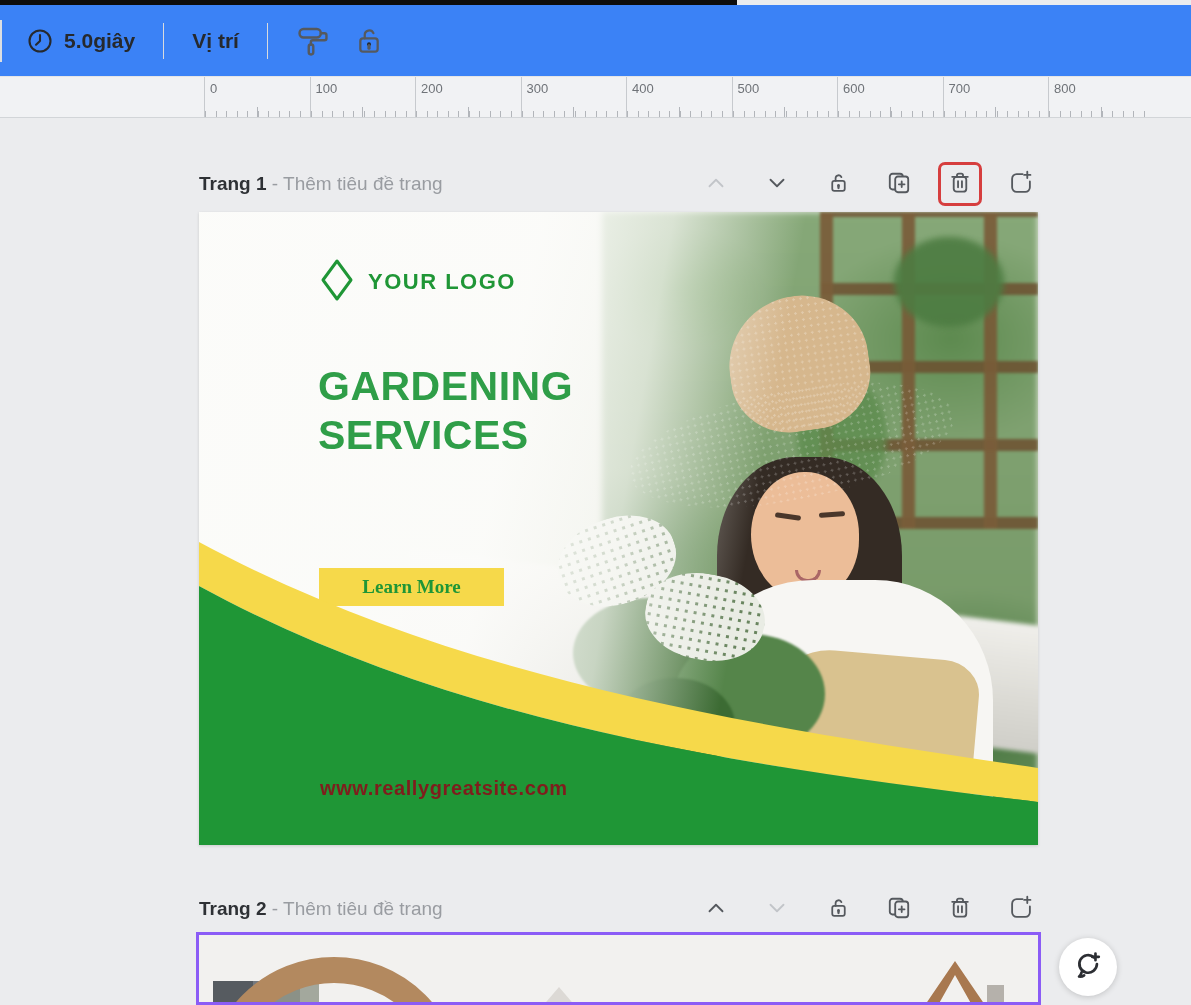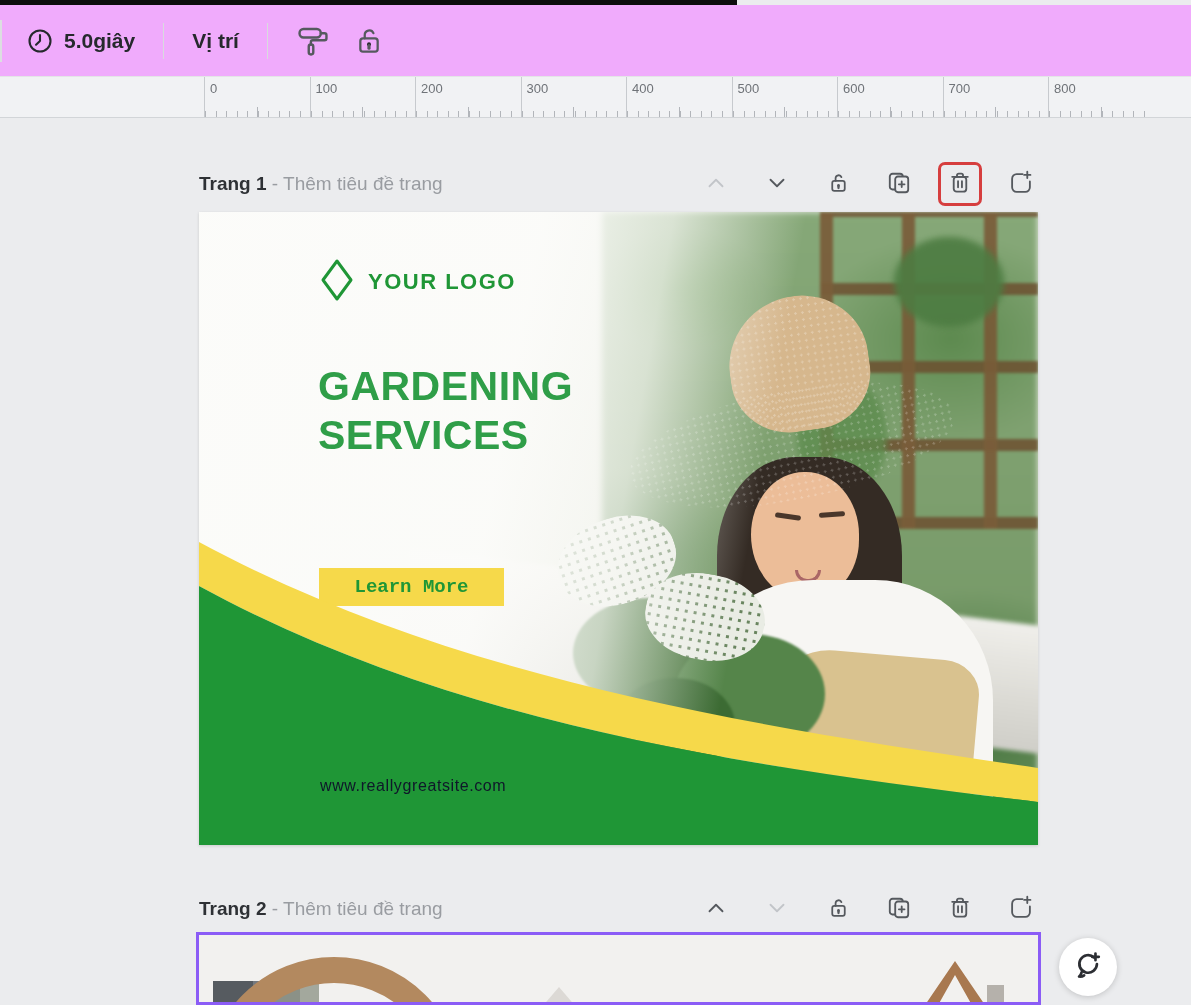--- a/index.html
+++ b/index.html
@@ -4,21 +4,21 @@
 <style>
   * { margin:0; padding:0; box-sizing:border-box; }
   html,body { width:1191px; height:1005px; overflow:hidden; }
   body { font-family:"Liberation Sans", sans-serif; background:#ebecee; }
   #app { position:relative; width:1191px; height:1005px; background:#ebecee; }
 
   
   .top-black { position:absolute; left:0; top:0; width:737px; height:5px; background:#0d0d0d; }
 
   
-  .toolbar { position:absolute; left:0; top:5px; width:1191px; height:72px; background:#f0abfc;
+  .toolbar { position:absolute; left:0; top:5px; width:1191px; height:72px; background:#3b82f6;
              border-bottom:1px solid #e4e5e7; display:flex; align-items:center; }
   .tb-edge { width:2px; height:42px; background:#dcdee1; margin-right:24px; }
   .tb-item { display:flex; align-items:center; gap:10px; color:#26292d; font-size:21px; font-weight:600; }
   .tb-sep { width:1px; height:36px; background:#d9dbde; margin:0 28px; }
   .tb-icon { display:flex; align-items:center; justify-content:center; }
   .tb-icon svg { stroke:#26292d; fill:none; stroke-width:1.8; stroke-linecap:round; stroke-linejoin:round; }
 
   
   .ruler { position:absolute; left:0; top:77px; width:1191px; height:41px; background:#f1f2f4;
            border-bottom:1px solid #d2d5d8; }
@@ -105,24 +105,24 @@
       rgba(250,250,247,.72) 50%, rgba(255,255,255,0) 64%); }
 
   .flyer-logo { position:absolute; left:121px; top:46px; display:flex; align-items:center; gap:14px; }
   .flyer-logo svg { stroke:#1f9636; fill:none; stroke-width:3; stroke-linejoin:round; }
   .flyer-logo .logo-text { color:#1f9636; font-weight:700; font-size:22px; letter-spacing:1.5px; }
   .headline { position:absolute; left:119px; top:150px; color:#2f9e48; font-weight:800;
     font-size:41px; line-height:49px; letter-spacing:.5px; }
   .flyer-body { position:absolute; left:121px; top:252px; color:#3c3f43; font-size:19px;
     line-height:27px; font-weight:500; }
   .cta { position:absolute; left:120px; top:356px; width:185px; height:38px; background:#f6d94a;
-    border:none; color:#1f9636; font-family:Liberation Mono, monospace; font-weight:800; font-size:19px;
+    border:none; color:#1f9636; font-family:Liberation Serif, serif; font-weight:800; font-size:19px;
     display:flex; align-items:center; justify-content:center; cursor:pointer; }
   .wave { position:absolute; left:0; top:0; width:839px; height:633px; pointer-events:none; }
-  .website { position:absolute; left:121px; top:565px; color:#0f172a; font-weight:400; font-size:16px;
+  .website { position:absolute; left:121px; top:565px; color:#7f1d1d; font-weight:700; font-size:20px;
     letter-spacing:.6px; }
 
   
   .canvas2 { position:absolute; left:196px; top:932px; width:845px; height:73px; background:#f2f1ef;
     border:3px solid #8b5cf6; overflow:hidden; }
   .arch-wardrobe { position:absolute; left:14px; top:46px; width:106px; height:30px;
     background:linear-gradient(90deg,#565b60 0 38%,#74797f 38% 58%,#8b9187 58% 82%,#a3a89d 82%); }
   .arch-ring { position:absolute; left:6px; top:22px; width:258px; height:258px; border-radius:50%;
     border:26px solid #b3895f; }
   .tri-faint { position:absolute; left:342px; top:52px; width:36px; height:21px; background:#dcd9d5;

